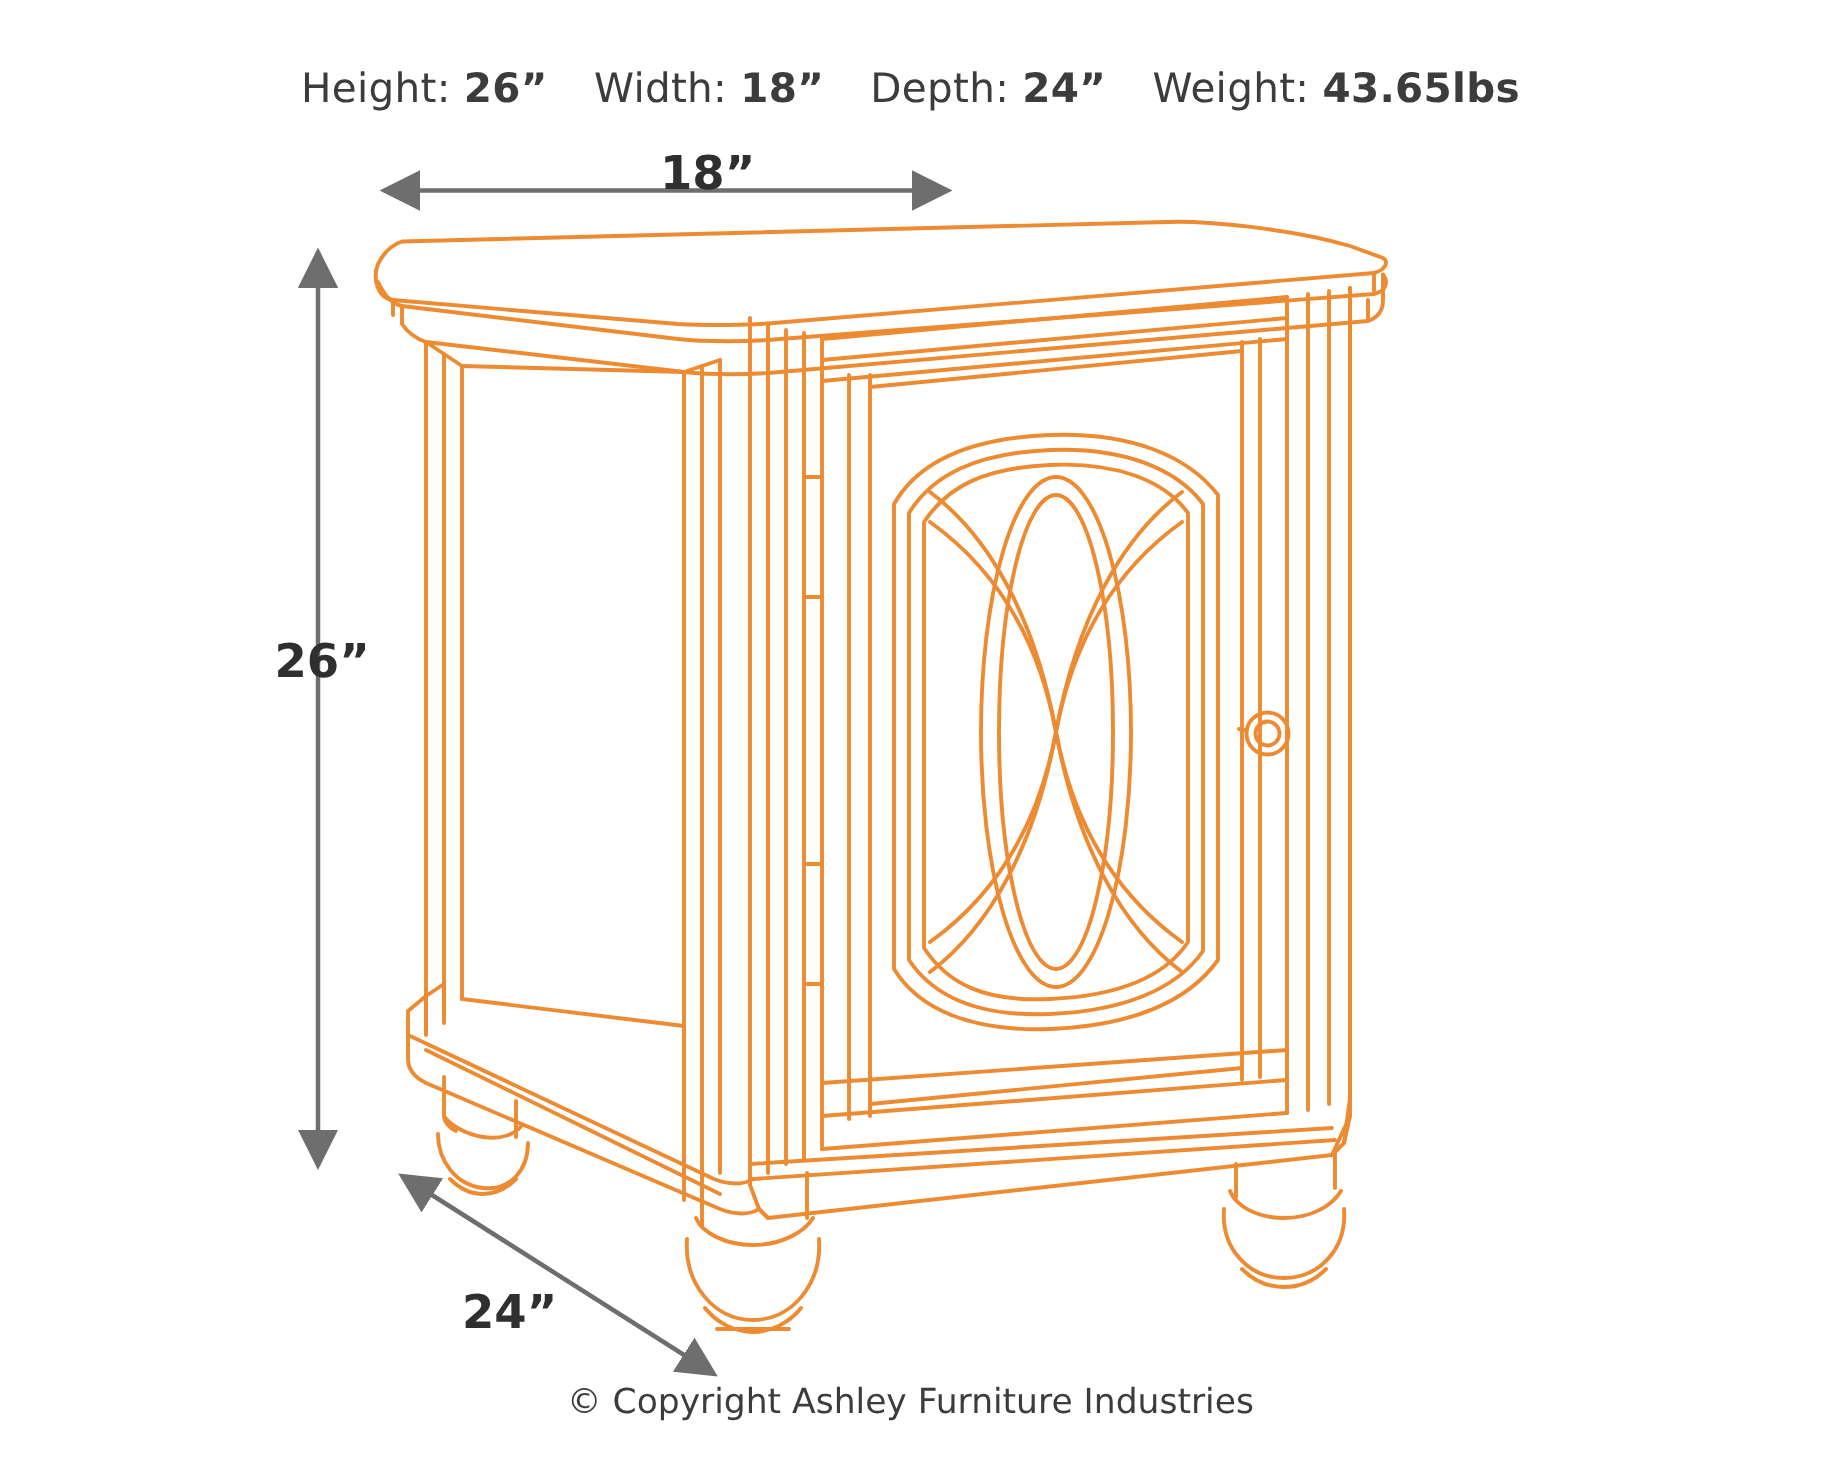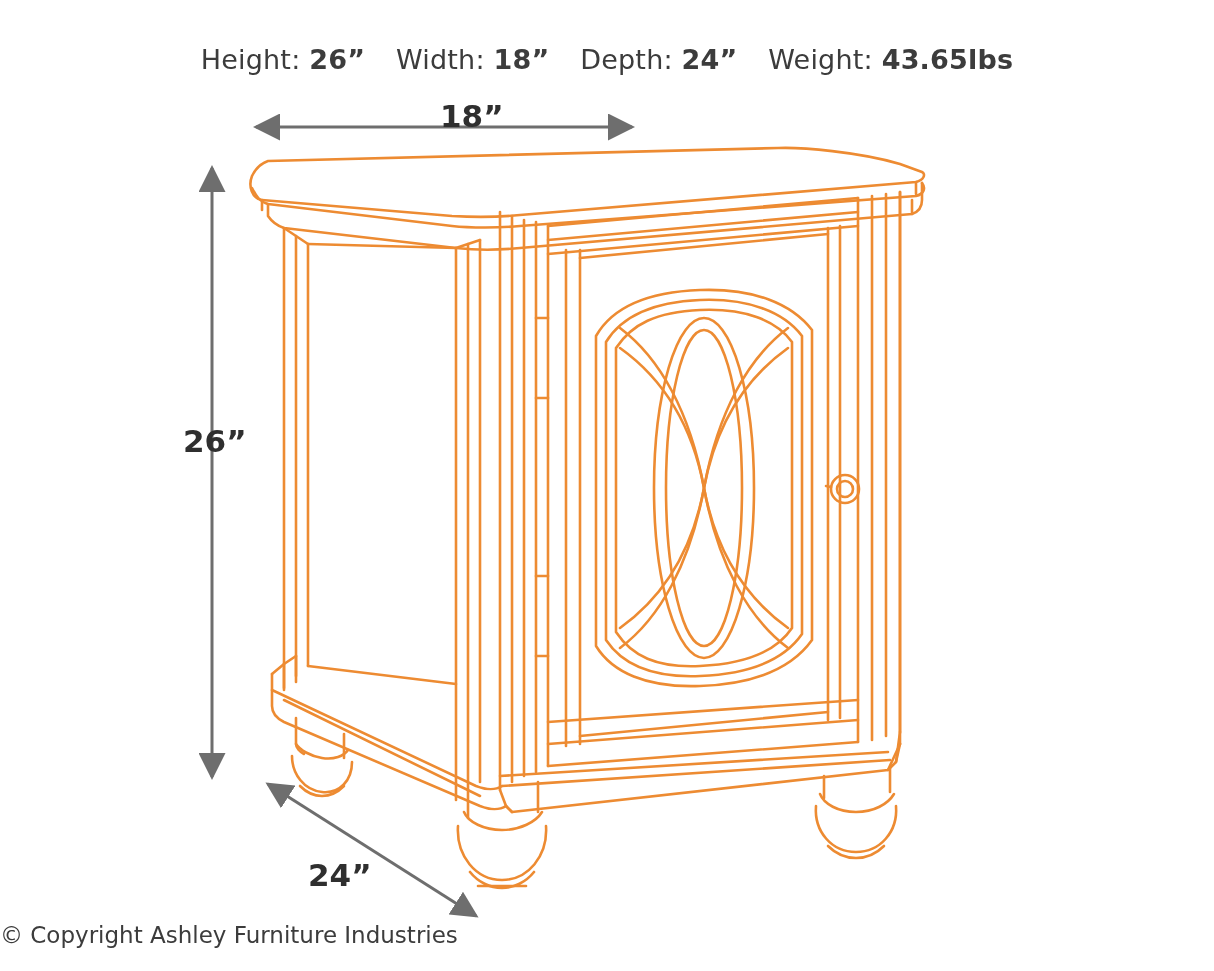--- a/index.html
+++ b/index.html
@@ -39,21 +39,21 @@
     font-weight: 400;
   }
   .spec-value {
     font-weight: 700;
   }
   .copyright {
     position: absolute;
     left: 0;
     top: 922px;
     width: 1214px;
-    text-align: left;
+    text-align: center;
     font-size: 23px;
     color: #3c3c3c;
   }
   .dim-label {
     position: absolute;
     font-weight: 700;
     font-size: 31px;
     color: #2f2f2f;
   }
   #dim-width-label { left: 440px; top: 98px; }

